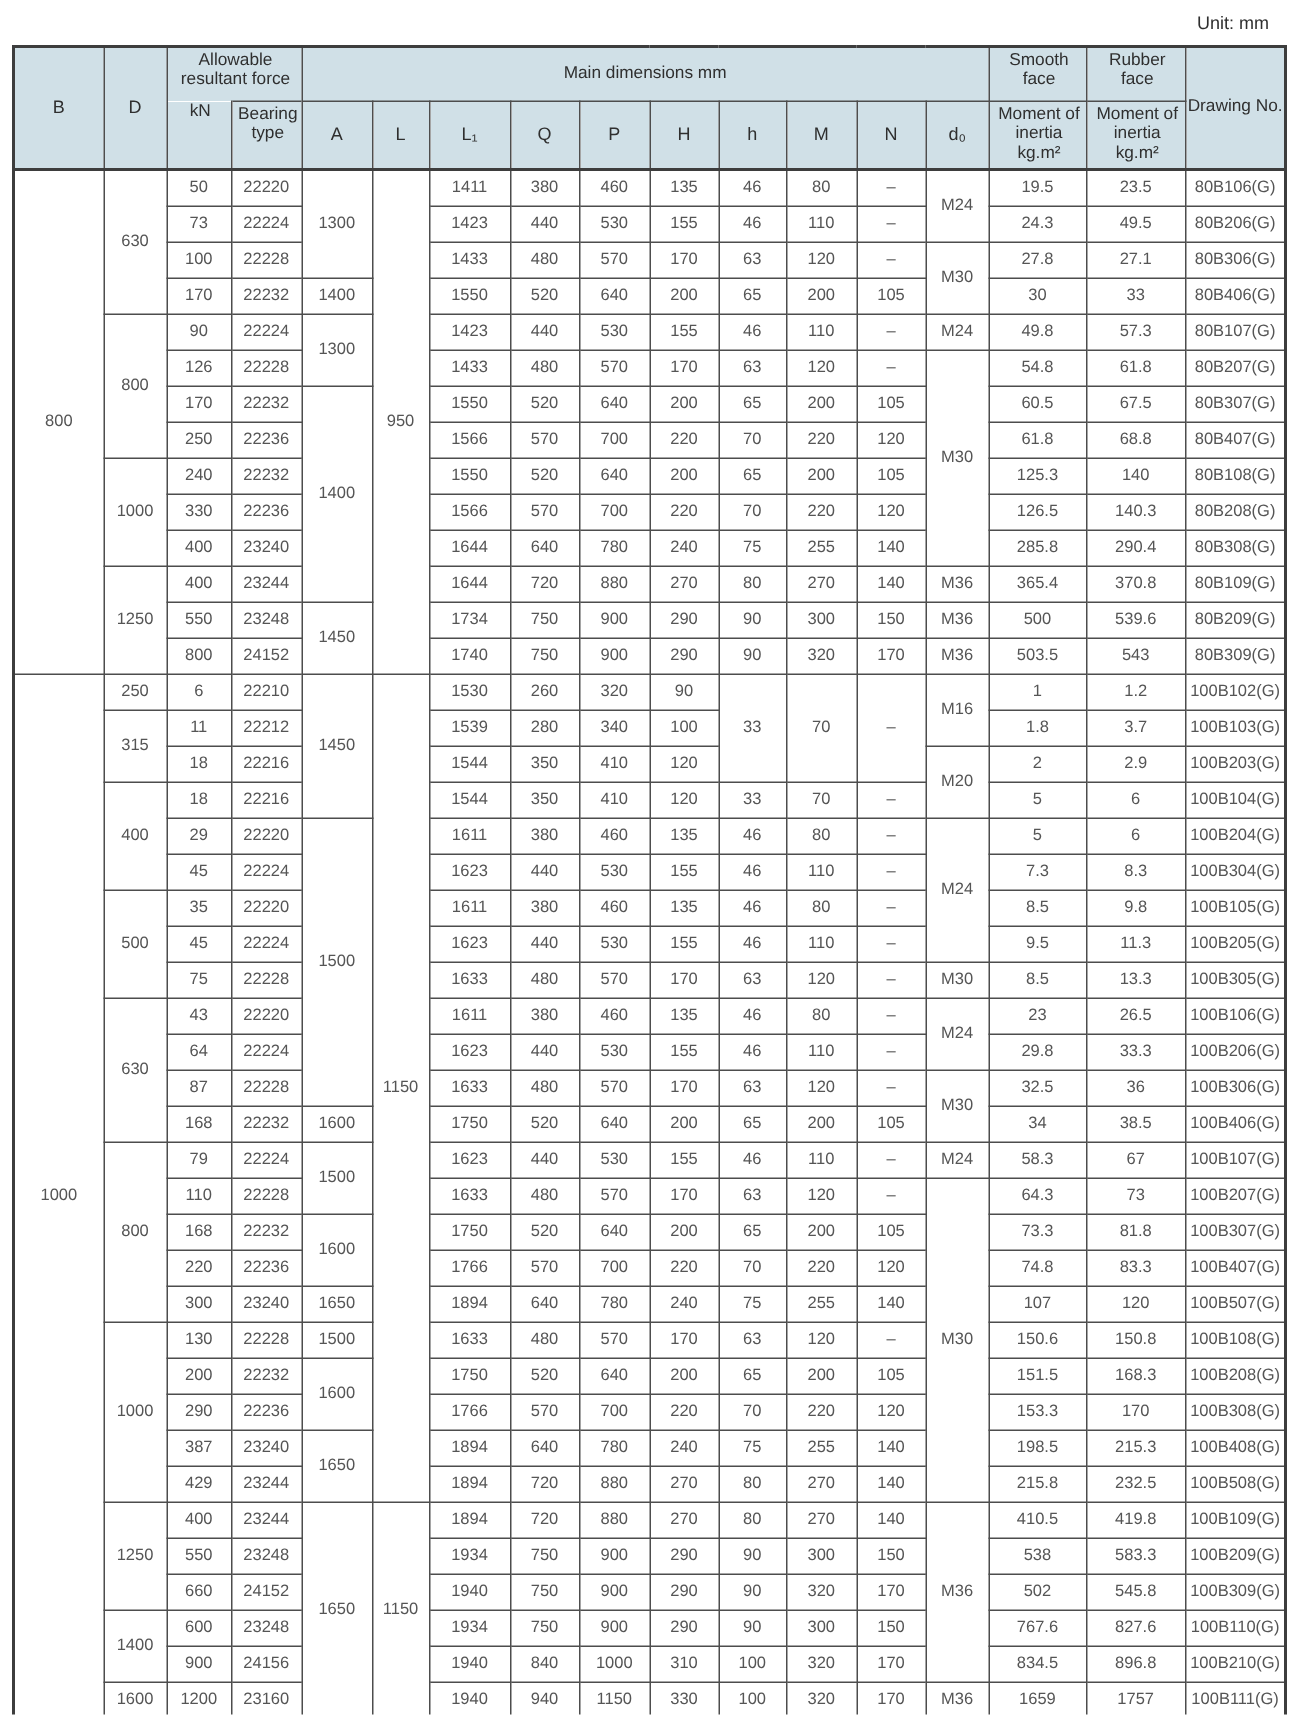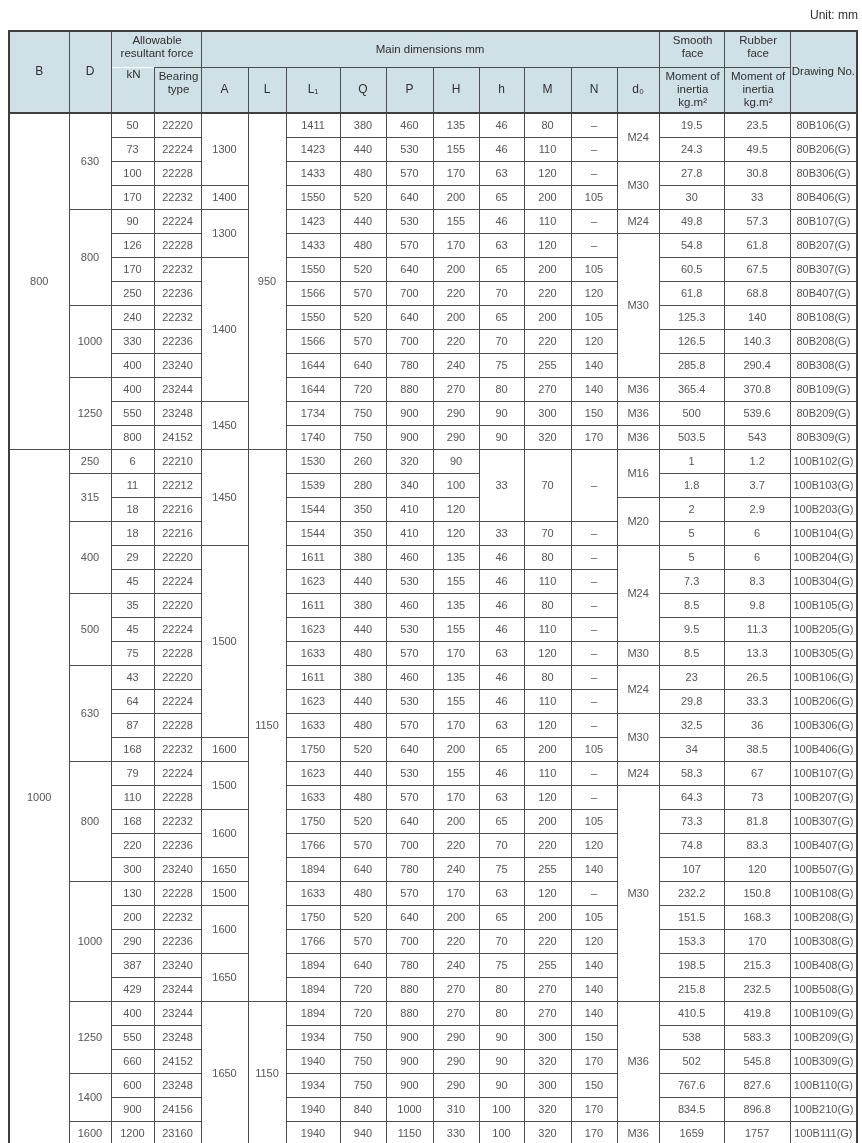--- a/index.html
+++ b/index.html
@@ -1,17 +1,17 @@
 <!DOCTYPE html>
 <html><head>
 <meta charset="utf-8">
 <style>
   html,body{margin:0;padding:0;background:#ffffff;}
   body{font-family:"Liberation Sans", sans-serif; width:862px; height:1143px; position:relative;}
-  .unit{position:absolute; top:8px; right:4px; font-size:12px; color:#2f2f2f;}
+  .unit{position:absolute; top:8px; right:16px; font-size:12px; color:#2f2f2f;}
   table.spec{
     position:absolute; left:8px; top:30px; width:848px;
     border-collapse:collapse; table-layout:fixed;
     border:2px solid #3d3d3d;
   }
   .spec th, .spec td{
     border:1px solid #4d4d4d;
     overflow:hidden;
     padding:0;
     line-height:1.15;
@@ -130,21 +130,21 @@
         <td>22228</td>
         <td>1433</td>
         <td>480</td>
         <td>570</td>
         <td>170</td>
         <td>63</td>
         <td>120</td>
         <td>–</td>
         <td rowspan="2">M30</td>
         <td>27.8</td>
-        <td>30.8</td>
+        <td>27.1</td>
         <td>80B306(G)</td>
       </tr>
       <tr>
         <td>170</td>
         <td>22232</td>
         <td>1400</td>
         <td>1550</td>
         <td>520</td>
         <td>640</td>
         <td>200</td>
@@ -579,21 +579,21 @@
         <td>130</td>
         <td>22228</td>
         <td>1500</td>
         <td>1633</td>
         <td>480</td>
         <td>570</td>
         <td>170</td>
         <td>63</td>
         <td>120</td>
         <td>–</td>
-        <td>232.2</td>
+        <td>150.6</td>
         <td>150.8</td>
         <td>100B108(G)</td>
       </tr>
       <tr>
         <td>200</td>
         <td>22232</td>
         <td rowspan="2">1600</td>
         <td>1750</td>
         <td>520</td>
         <td>640</td>

